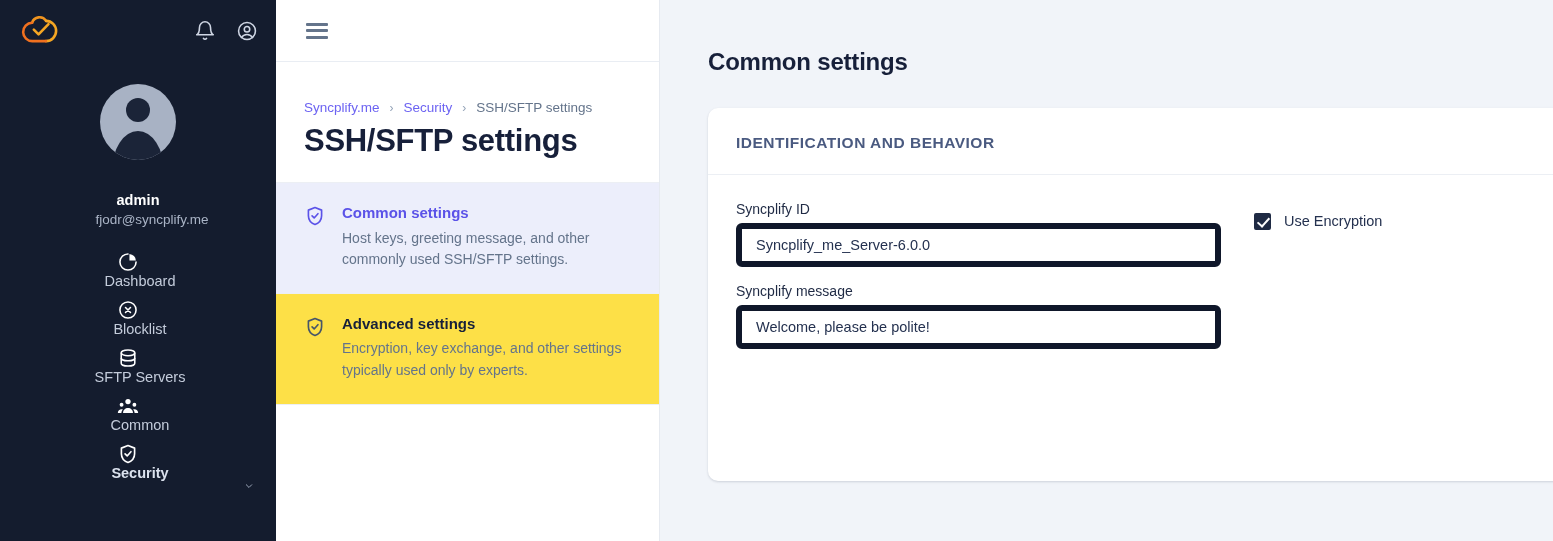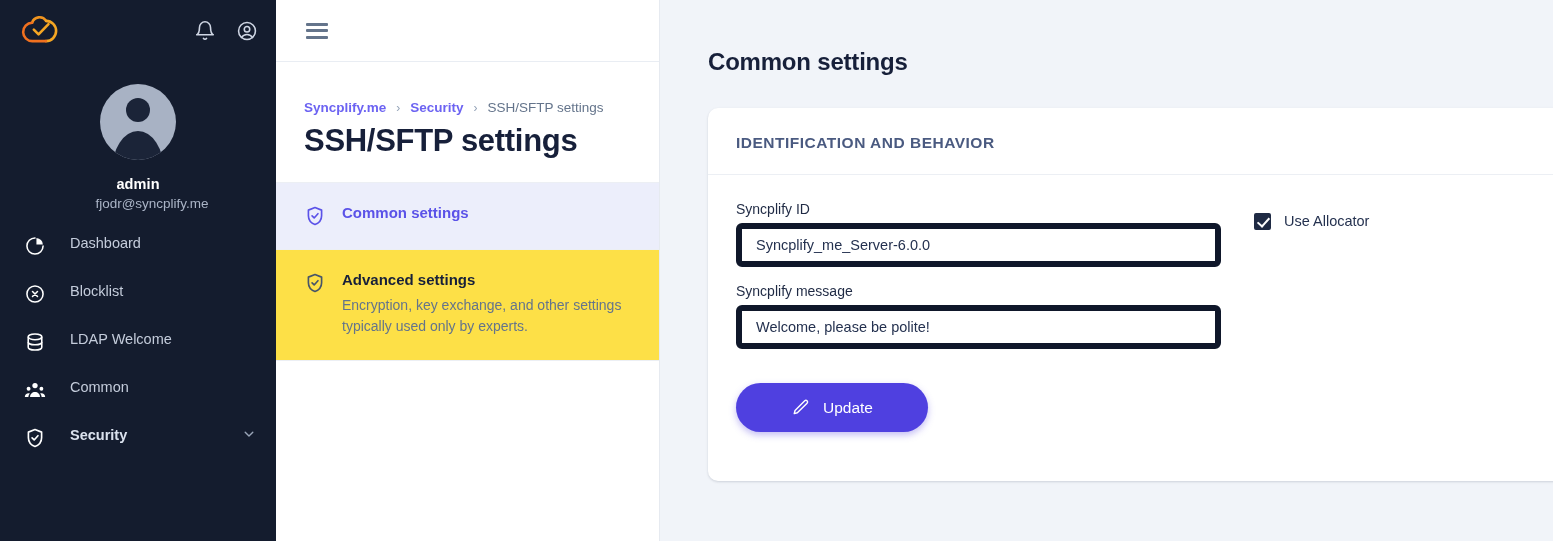--- a/index.html
+++ b/index.html
@@ -82,46 +82,47 @@
   .avatar::after {
     content: "";
     position: absolute;
     width: 52px; height: 40px;
     border-radius: 50% 50% 0 0 / 100% 100% 0 0;
     background: #1b2438;
     left: 12px; top: 47px;
   }
 
   .profile-name {
-    margin-top: 16px;
+    margin-top: 32px;
     color: #ffffff;
     font-size: 14.5px;
     font-weight: bold;
     letter-spacing: .1px;
   }
   .profile-email {
     margin-top: 4px;
     color: #aab4c6;
     font-size: 13.5px;
     margin-left: 28px;
   }
 
   .nav {
     margin-top: 24px;
   }
 
   .nav-item {
     height: 48px;
     display: flex;
-    align-items: flex-start;
+    align-items: center;
     padding: 0 20px 0 24px;
     color: #c4ccdb;
     font-size: 14.5px;
     cursor: pointer;
     position: relative;
+    flex-direction: column;
   }
   .nav-item .nav-icon {
     width: 22px;
     height: 22px;
     flex: 0 0 22px;
     margin-right: 24px;
     color: #ffffff;
     display: block;
   }
   .nav-item .nav-label { white-space: nowrap; }
@@ -178,21 +179,20 @@
     display: flex;
     align-items: center;
     font-size: 13.5px;
     gap: 8px;
     flex-wrap: nowrap;
   }
   .crumb-link {
     color: #6c63f2;
     cursor: pointer;
     white-space: nowrap;
-    font-weight: bold;
   }
   .crumb-sep {
     color: #94a3b8;
     font-size: 12px;
     display: block;
     width: 8px;
     text-align: center;
   }
   .crumb-current {
     color: #64748b;
@@ -415,21 +415,21 @@
         <span class="nav-label">Blocklist</span>
       </div>
 
 
       <div class="nav-item">
         <svg class="nav-icon" viewBox="0 0 24 24" fill="none" stroke="currentColor" stroke-width="1.7">
           <ellipse cx="12" cy="6.4" rx="7.4" ry="3.1"></ellipse>
           <path d="M4.6 6.4v11.2c0 1.7 3.3 3.1 7.4 3.1s7.4-1.4 7.4-3.1V6.4"></path>
           <path d="M4.6 12c0 1.7 3.3 3.1 7.4 3.1s7.4-1.4 7.4-3.1"></path>
         </svg>
-        <span class="nav-label">LDAP Welcome</span>
+        <span class="nav-label">SFTP Servers</span>
       </div>
 
       <div class="nav-item">
         <svg class="nav-icon" viewBox="0 0 24 24" fill="currentColor">
           <circle cx="12" cy="7.2" r="2.9"></circle>
           <path d="M6.6 19.6c0-3 2.4-5.3 5.4-5.3s5.4 2.3 5.4 5.3z"></path>
           <circle cx="5" cy="10.6" r="2.1"></circle>
           <path d="M.9 19.6c0-2.3 1.8-4 4.1-4 .5 0 1 .1 1.4.2-1 1.1-1.6 2.4-1.6 3.8z"></path>
           <circle cx="19" cy="10.6" r="2.1"></circle>
           <path d="M23.1 19.6c0-2.3-1.8-4-4.1-4-.5 0-1 .1-1.4.2 1 1.1 1.6 2.4 1.6 3.8z"></path>
@@ -474,20 +474,21 @@
 
     <div class="settings-list">
 
       <div class="settings-item active">
         <svg class="settings-icon" viewBox="0 0 24 24" fill="none" stroke="currentColor" stroke-width="1.8">
           <path d="M12 2.8l7.2 2.8v6c0 4.7-3.1 8-7.2 9.6-4.1-1.6-7.2-4.9-7.2-9.6v-6z" stroke-linejoin="round"></path>
           <path d="M8.8 11.8l2.3 2.3 4.1-4.6" stroke-linecap="round" stroke-linejoin="round"></path>
         </svg>
         <div class="settings-text">
           <div class="settings-title">Common settings</div>
+          <div class="settings-desc">Host keys, greeting message, and other commonly used SSH/SFTP settings.</div>
         </div>
       </div>
 
       <div class="settings-item">
         <svg class="settings-icon" viewBox="0 0 24 24" fill="none" stroke="currentColor" stroke-width="1.8">
           <path d="M12 2.8l7.2 2.8v6c0 4.7-3.1 8-7.2 9.6-4.1-1.6-7.2-4.9-7.2-9.6v-6z" stroke-linejoin="round"></path>
           <path d="M8.8 11.8l2.3 2.3 4.1-4.6" stroke-linecap="round" stroke-linejoin="round"></path>
         </svg>
         <div class="settings-text">
           <div class="settings-title">Advanced settings</div>
@@ -513,35 +514,29 @@
         <div class="form-col">
 
           <div class="field-label">Syncplify ID</div>
           <input class="text-input" type="text" value="Syncplify_me_Server-6.0.0" style="">
 
           <div class="field-gap"></div>
 
           <div class="field-label">Syncplify message</div>
           <input class="text-input" type="text" value="Welcome, please be polite!" style="">
 
-          <button class="btn-update">
-            <svg class="pencil" viewBox="0 0 24 24" fill="none" stroke="currentColor" stroke-width="1.8">
-              <path d="M17.4 3.6a2 2 0 0 1 2.9 2.9L8 18.7l-3.9 1 1-3.9z" stroke-linecap="round" stroke-linejoin="round"></path>
-            </svg>
-            <span>Update</span>
-          </button>
 
         </div>
 
         <div class="check-col">
 
 
           <div class="check-row">
             <span class="cbox checked"></span>
-            <span class="check-label">Use Allocator</span>
+            <span class="check-label">Use Encryption</span>
           </div>
 
         </div>
 
       </div>
     </div>
   </main>
 
 </div>
 

